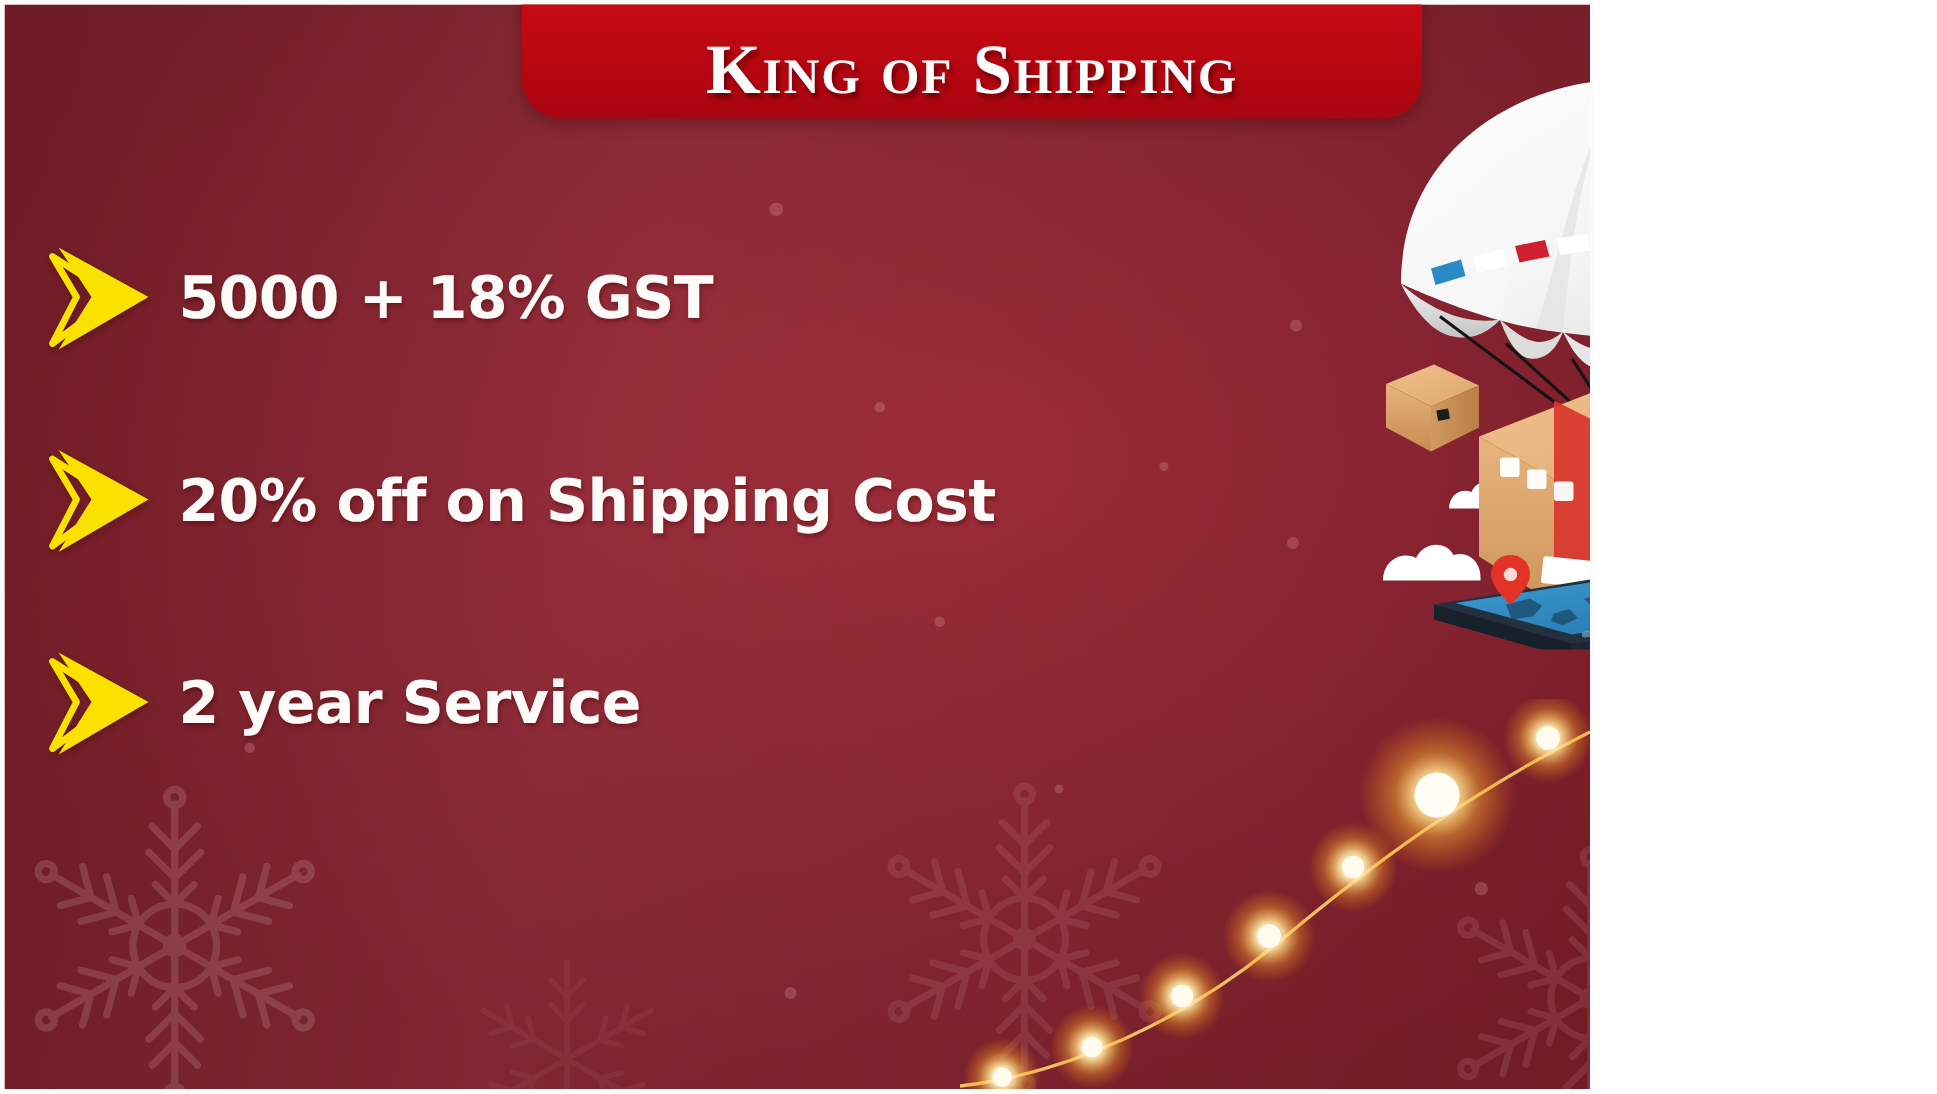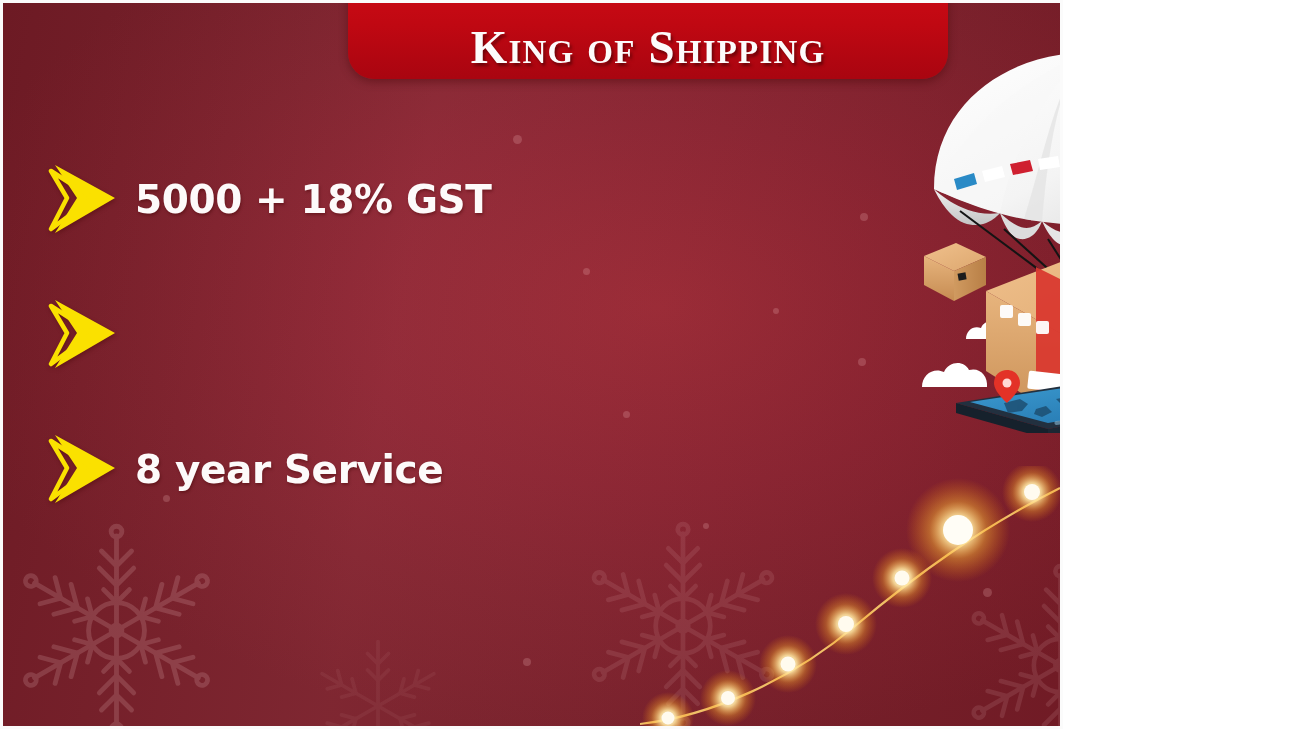--- a/index.html
+++ b/index.html
@@ -58,21 +58,21 @@
     color:#fdfbfb;
     font-variant:small-caps;
     text-shadow:2px 3px 3px rgba(70,0,4,.62);
     white-space:nowrap;
     line-height:1;
   }
 
   
   .features{
     position:absolute;
-    left:44px; top:150px;
+    left:28px; top:150px;
     width:1180px;
   }
   .feature{
     display:flex;
     align-items:center;
     height:92px;
     margin-bottom:43px;
   }
   .chev{
     flex:0 0 auto;
@@ -224,31 +224,32 @@
       <div class="feature-text">5000 + 18% GST</div>
     </div>
 
     <div class="feature">
       <div class="chev">
         <svg viewBox="0 0 74 76">
           <path d="M8 4 L68 37 L8 72 L30 37 Z" fill="#FAE100"></path>
           <path d="M4 10 L46 37 L4 68 L20 37 Z" fill="none" stroke="#FAE100" stroke-width="4.5" stroke-linejoin="round"></path>
         </svg>
       </div>
+      <div class="feature-text">20% off on Shipping Cost</div>
     </div>
 
 
     <div class="feature">
       <div class="chev">
         <svg viewBox="0 0 74 76">
           <path d="M8 4 L68 37 L8 72 L30 37 Z" fill="#FAE100"></path>
           <path d="M4 10 L46 37 L4 68 L20 37 Z" fill="none" stroke="#FAE100" stroke-width="4.5" stroke-linejoin="round"></path>
         </svg>
       </div>
-      <div class="feature-text">8 year Service</div>
+      <div class="feature-text">2 year Service</div>
     </div>
 
   </div>
 
   <div class="illus">
     <svg viewBox="0 0 386 390">
       <defs>
         <linearGradient id="canopy" x1="0" y1="0" x2="1" y2="1">
           <stop offset="0%" stop-color="#ffffff"></stop>
           <stop offset="55%" stop-color="#f4f4f4"></stop>

